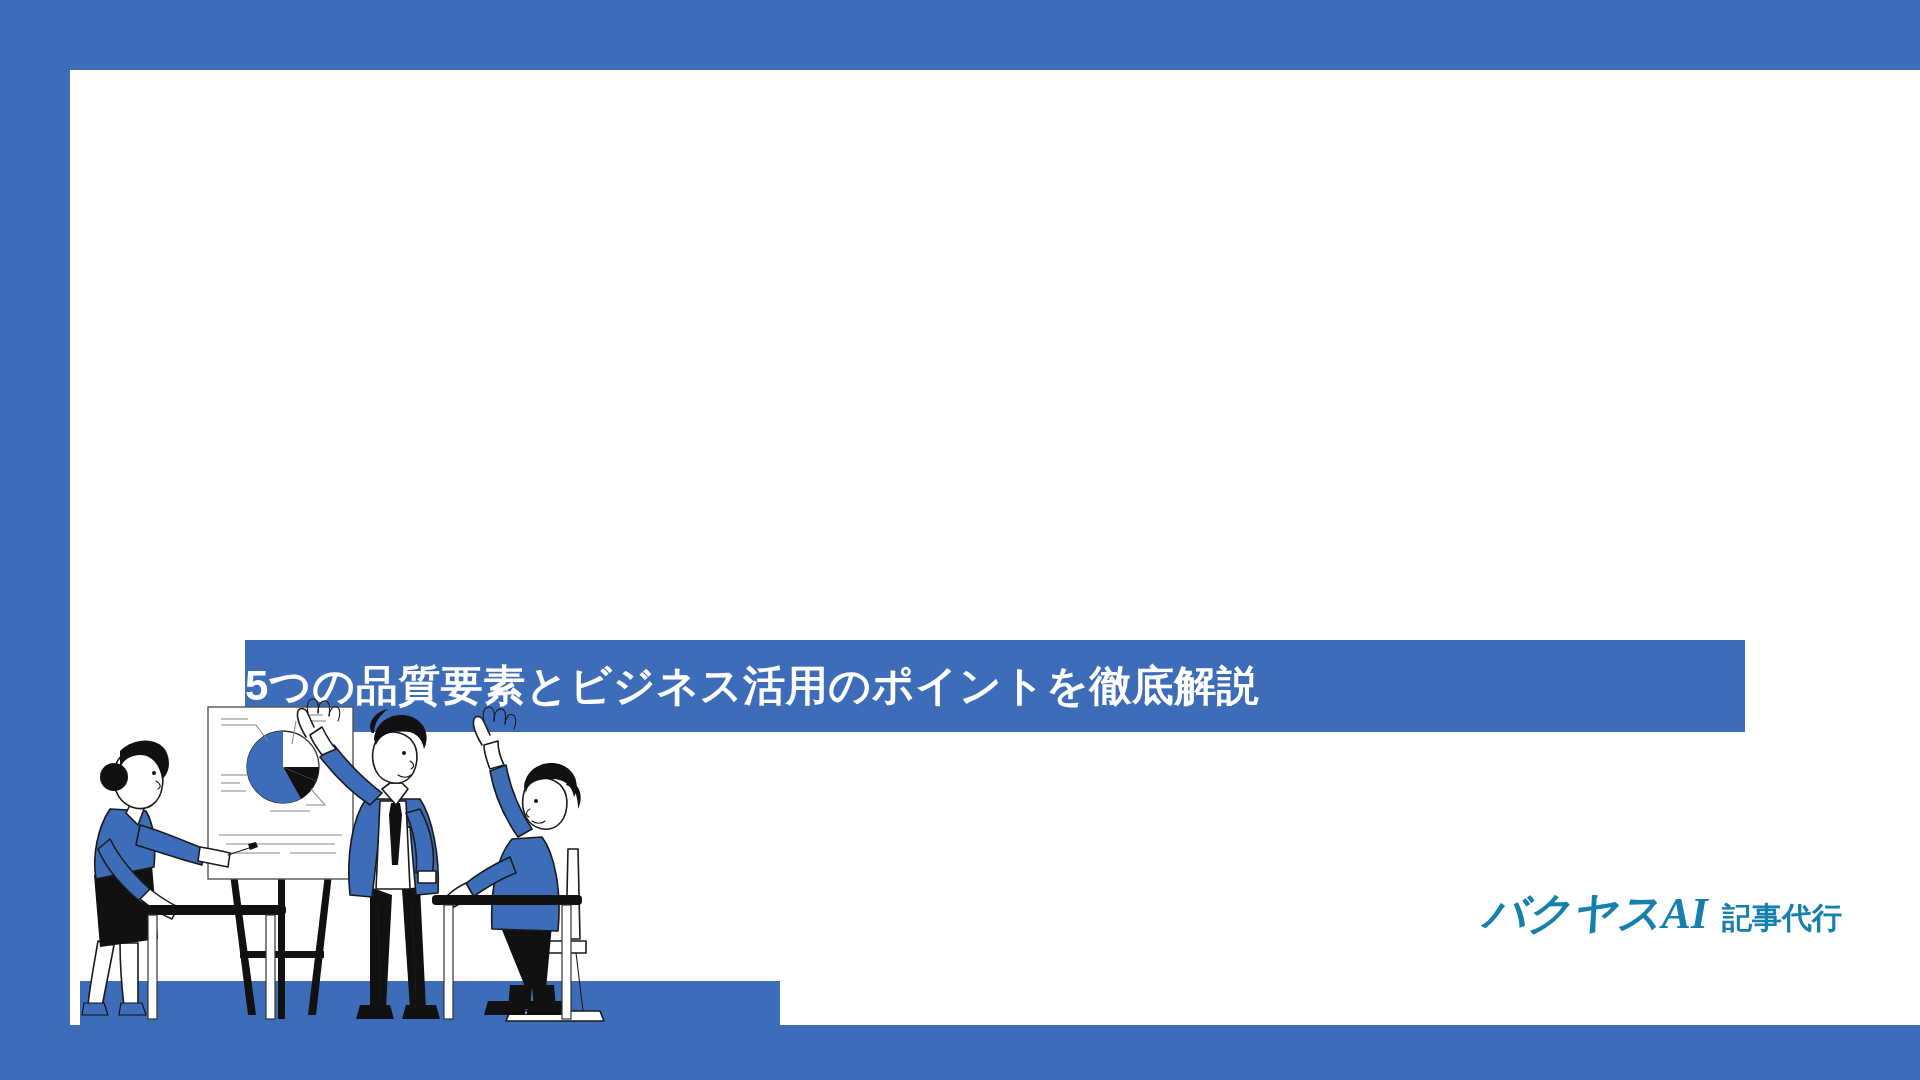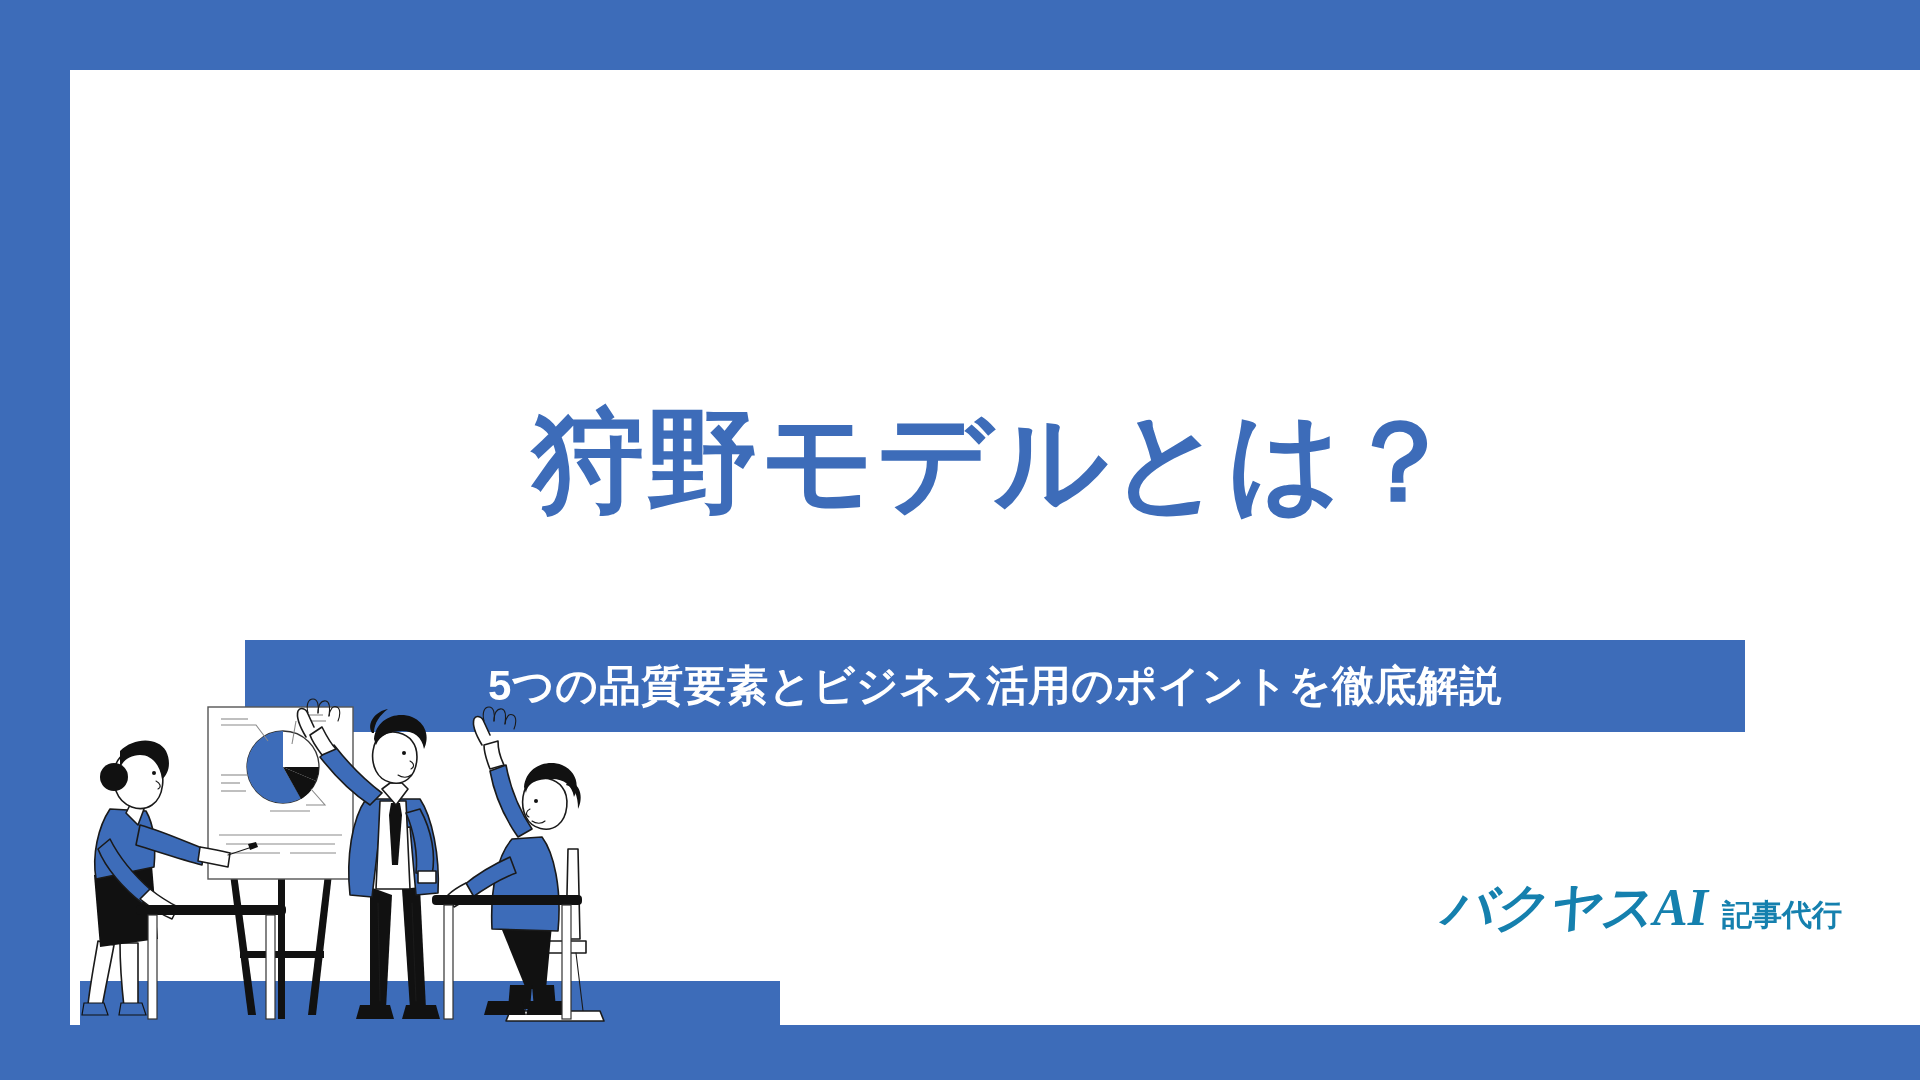--- a/index.html
+++ b/index.html
@@ -31,40 +31,40 @@
     line-height:1.1;
     white-space:nowrap;
   }
 
   
   .subtitle-band{
     position:absolute;
     left:175px;top:570px;
     width:1500px;height:92px;
     background:#3d6cb9;
-    display:flex;align-items:center;justify-content:center;
+    display:flex;align-items:center;justify-content:flex-start;
   }
   .subtitle-text{
     color:#ffffff;
     font-size:42px;
     font-weight:700;
     letter-spacing:0.5px;
     white-space:nowrap;
   }
 
   
   .logo{
     position:absolute;
     right:78px;bottom:82px;
     display:flex;align-items:baseline;gap:14px;
   }
   .logo-main{
     font-family:"Liberation Serif","DejaVu Serif",serif;
     color:#1580ae;
-    font-size:52px;
+    font-size:44px;
     font-weight:700;
     font-style:italic;
     letter-spacing:0px;
     white-space:nowrap;
   }
   .logo-sub{
     color:#1580ae;
     font-size:30px;
     font-weight:700;
     white-space:nowrap;
@@ -85,21 +85,20 @@
     background:#3d6cb9;
   }
 </style>
 </head>
 <body>
 
 <div class="slide">
 
   <div class="panel">
 
-    <div class="title">狩野モデルとは？</div>
 
     <div class="subtitle-band">
       <span class="subtitle-text">5つの品質要素とビジネス活用のポイントを徹底解説</span>
     </div>
 
     <div class="logo">
       <span class="logo-main">バクヤスAI</span>
       <span class="logo-sub">記事代行</span>
     </div>
 

